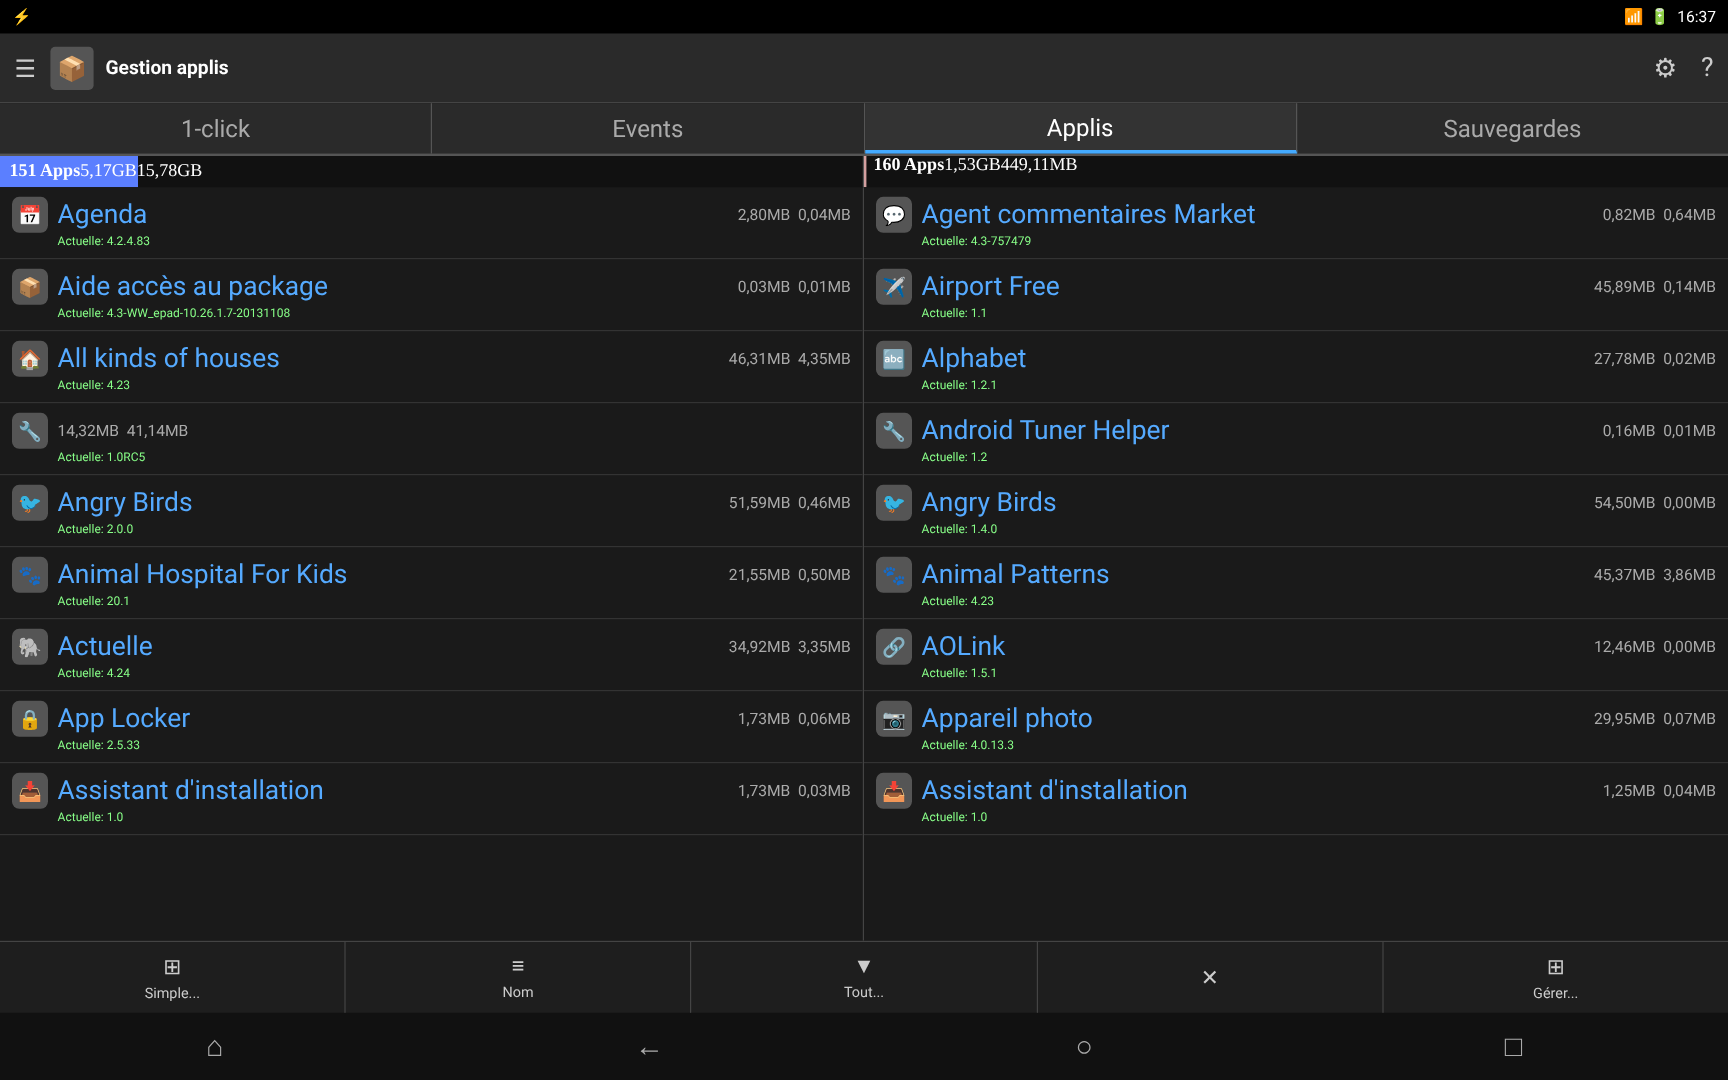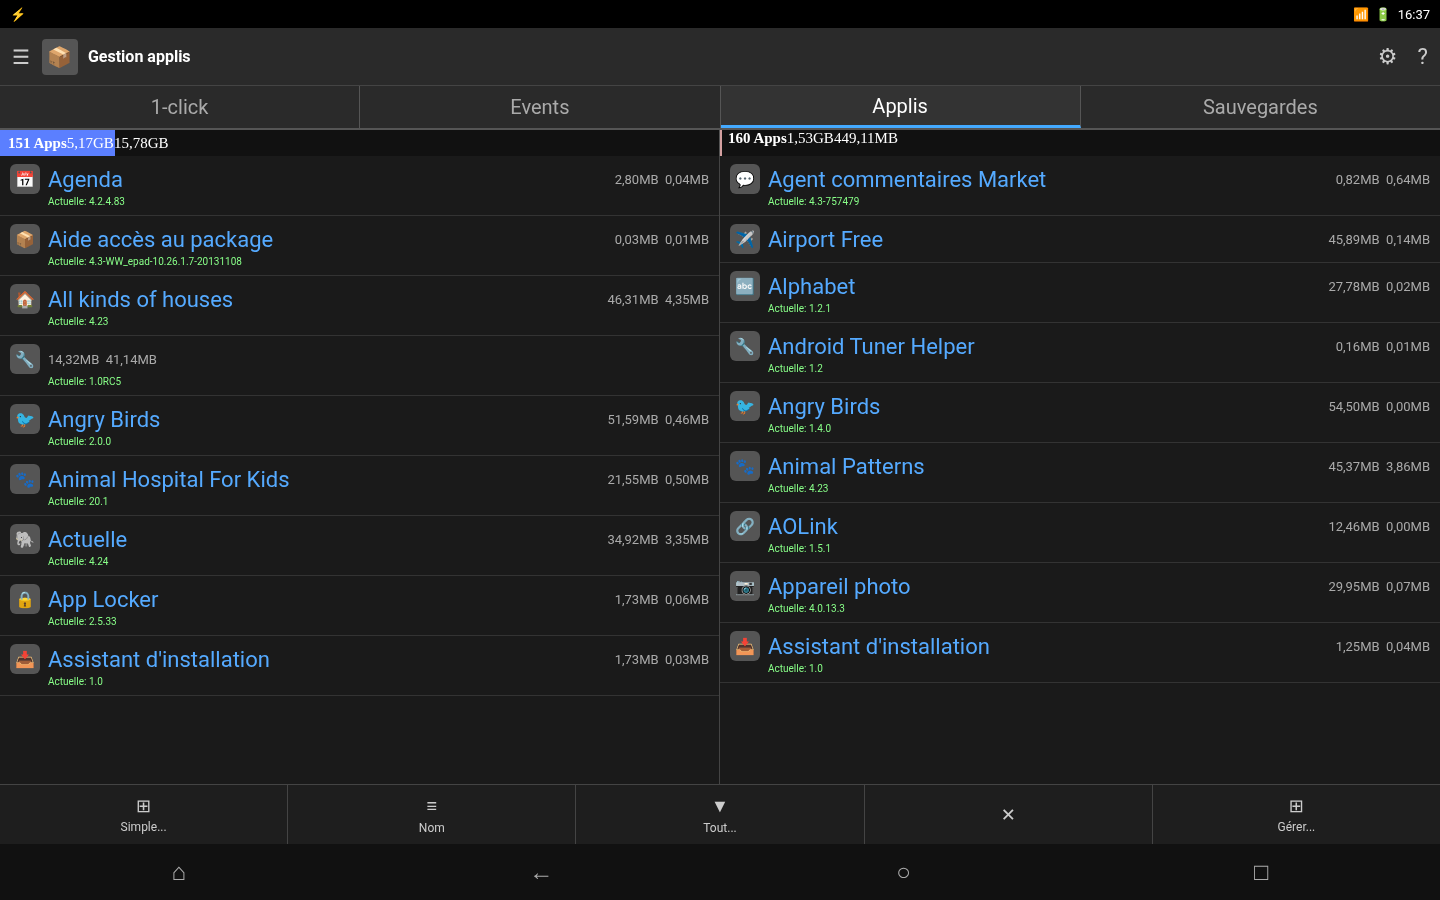--- a/index.html
+++ b/index.html
@@ -353,20 +353,21 @@
       <span class="app-sizes">0,82MB&nbsp;&nbsp;0,64MB</span>
     </div>
     <div class="app-version">Actuelle: 4.3-757479</div>
   </div>
       <div class="app-item">
     <div class="app-item-top">
       <div class="app-icon">✈️</div>
       <span class="app-name">Airport Free</span>
       <span class="app-sizes">45,89MB&nbsp;&nbsp;0,14MB</span>
     </div>
+    <div class="app-version">Actuelle: 1.1</div>
   </div>
       <div class="app-item">
     <div class="app-item-top">
       <div class="app-icon">🔤</div>
       <span class="app-name">Alphabet</span>
       <span class="app-sizes">27,78MB&nbsp;&nbsp;0,02MB</span>
     </div>
     <div class="app-version">Actuelle: 1.2.1</div>
   </div>
       <div class="app-item">

